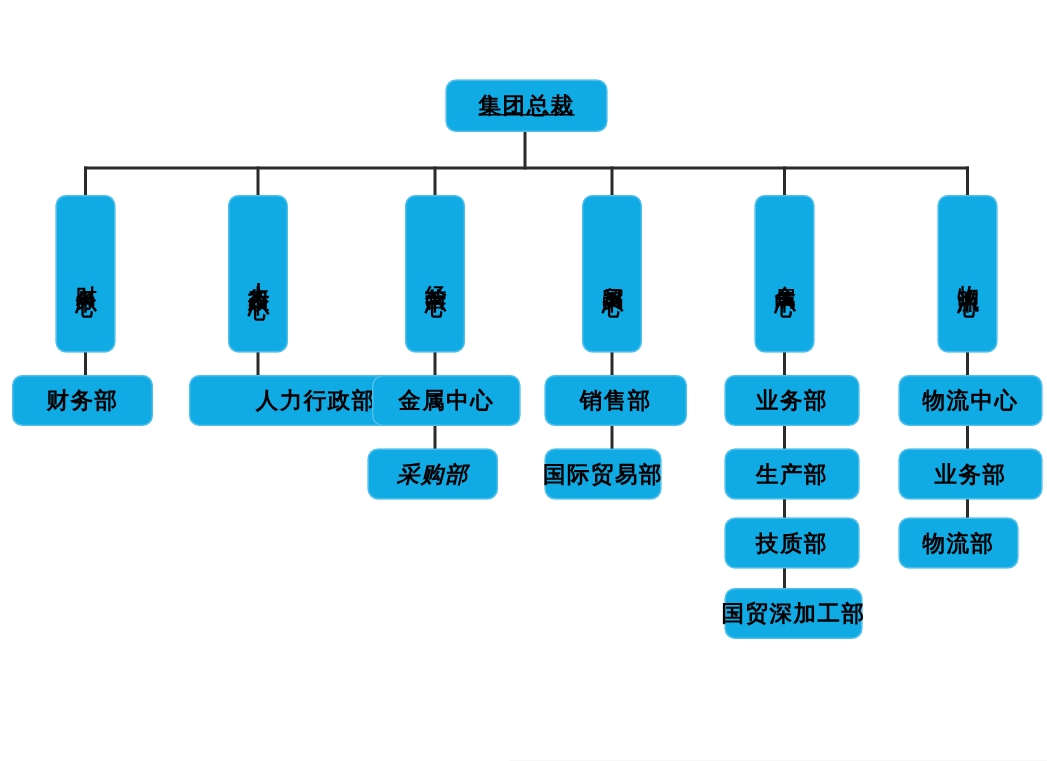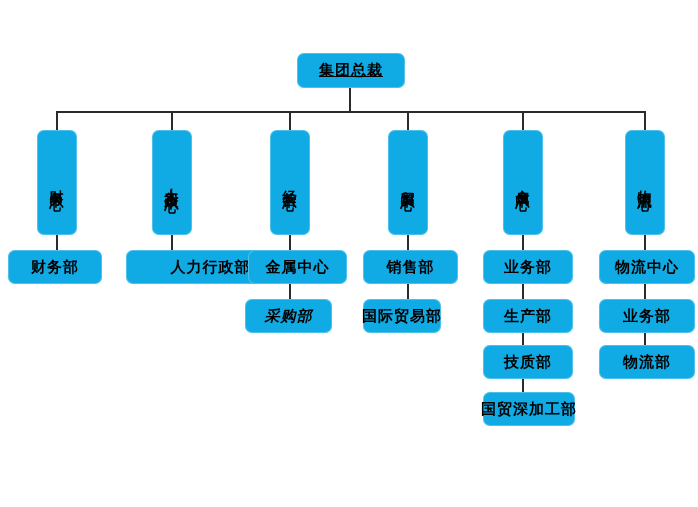--- a/index.html
+++ b/index.html
@@ -82,15 +82,15 @@
   <div class="node" style="left:363px;top:250px;width:95px;height:34px;">销售部</div>
   <div class="node" style="left:363px;top:299px;width:78px;height:34px;">国际贸易部</div>
 
   <div class="node" style="left:483px;top:250px;width:90px;height:34px;">业务部</div>
   <div class="node" style="left:483px;top:299px;width:90px;height:34px;">生产部</div>
   <div class="node" style="left:483px;top:345px;width:90px;height:34px;">技质部</div>
   <div class="node" style="left:483px;top:392px;width:92px;height:34px;">国贸深加工部</div>
 
   <div class="node" style="left:599px;top:250px;width:96px;height:34px;">物流中心</div>
   <div class="node" style="left:599px;top:299px;width:96px;height:34px;">业务部</div>
-  <div class="node" style="left:599px;top:345px;width:96px;height:34px;">物流部</div>
+  <div class="node" style="left:599px;top:345px;width:80px;height:34px;">物流部</div>
 
 </div>
 
 </body></html>

